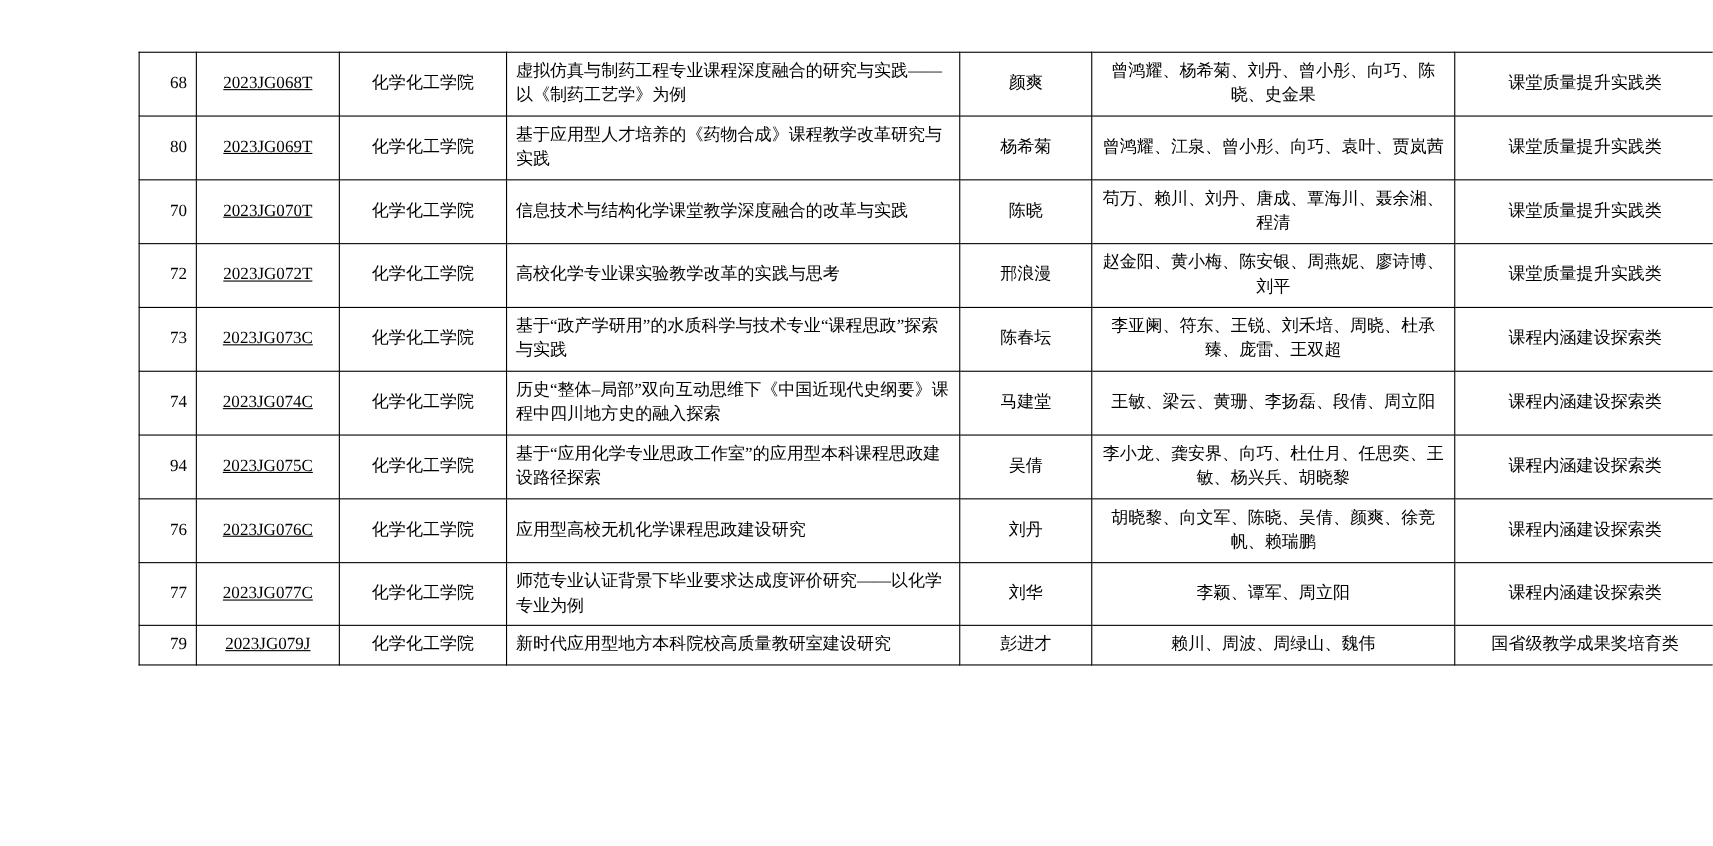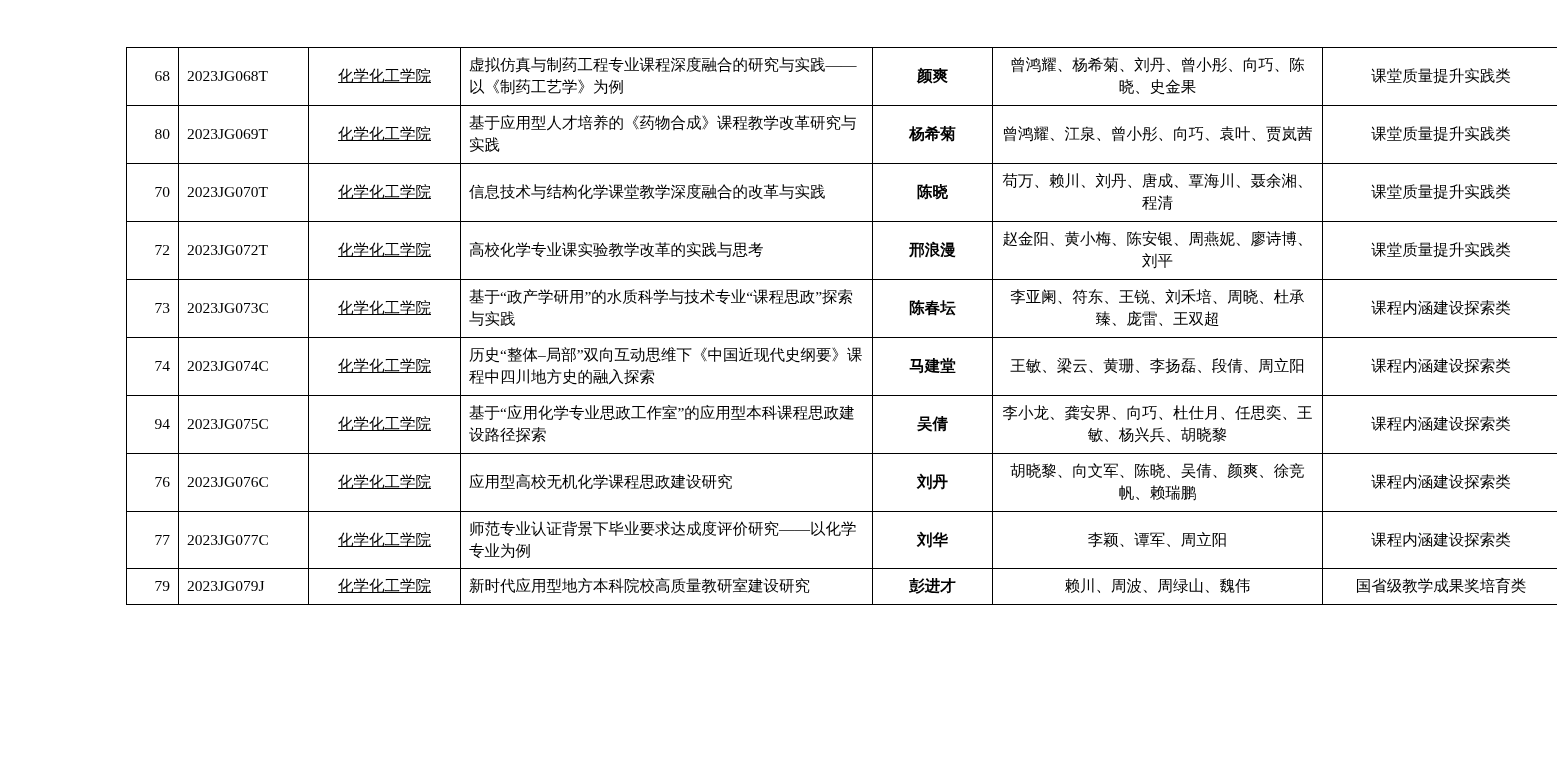--- a/index.html
+++ b/index.html
@@ -35,36 +35,35 @@
     vertical-align: middle;
     box-sizing: border-box;
     word-break: break-all;
   }
   td.c-index {
     width: 52px;
     text-align: right;
   }
   td.c-code {
     width: 130px;
-    text-align: left;
+    text-align: center;
     font-family: "Liberation Serif", "DejaVu Serif", serif;
+    text-decoration: underline;
   }
   td.c-college {
     width: 152px;
     text-align: center;
-    text-decoration: underline;
   }
   td.c-title {
     width: 412px;
     text-align: left;
   }
   td.c-leader {
     width: 120px;
     text-align: center;
-    font-weight: bold;
   }
   td.c-members {
     width: 330px;
     text-align: center;
   }
   td.c-category {
     width: 237px;
     text-align: center;
   }
 </style>

